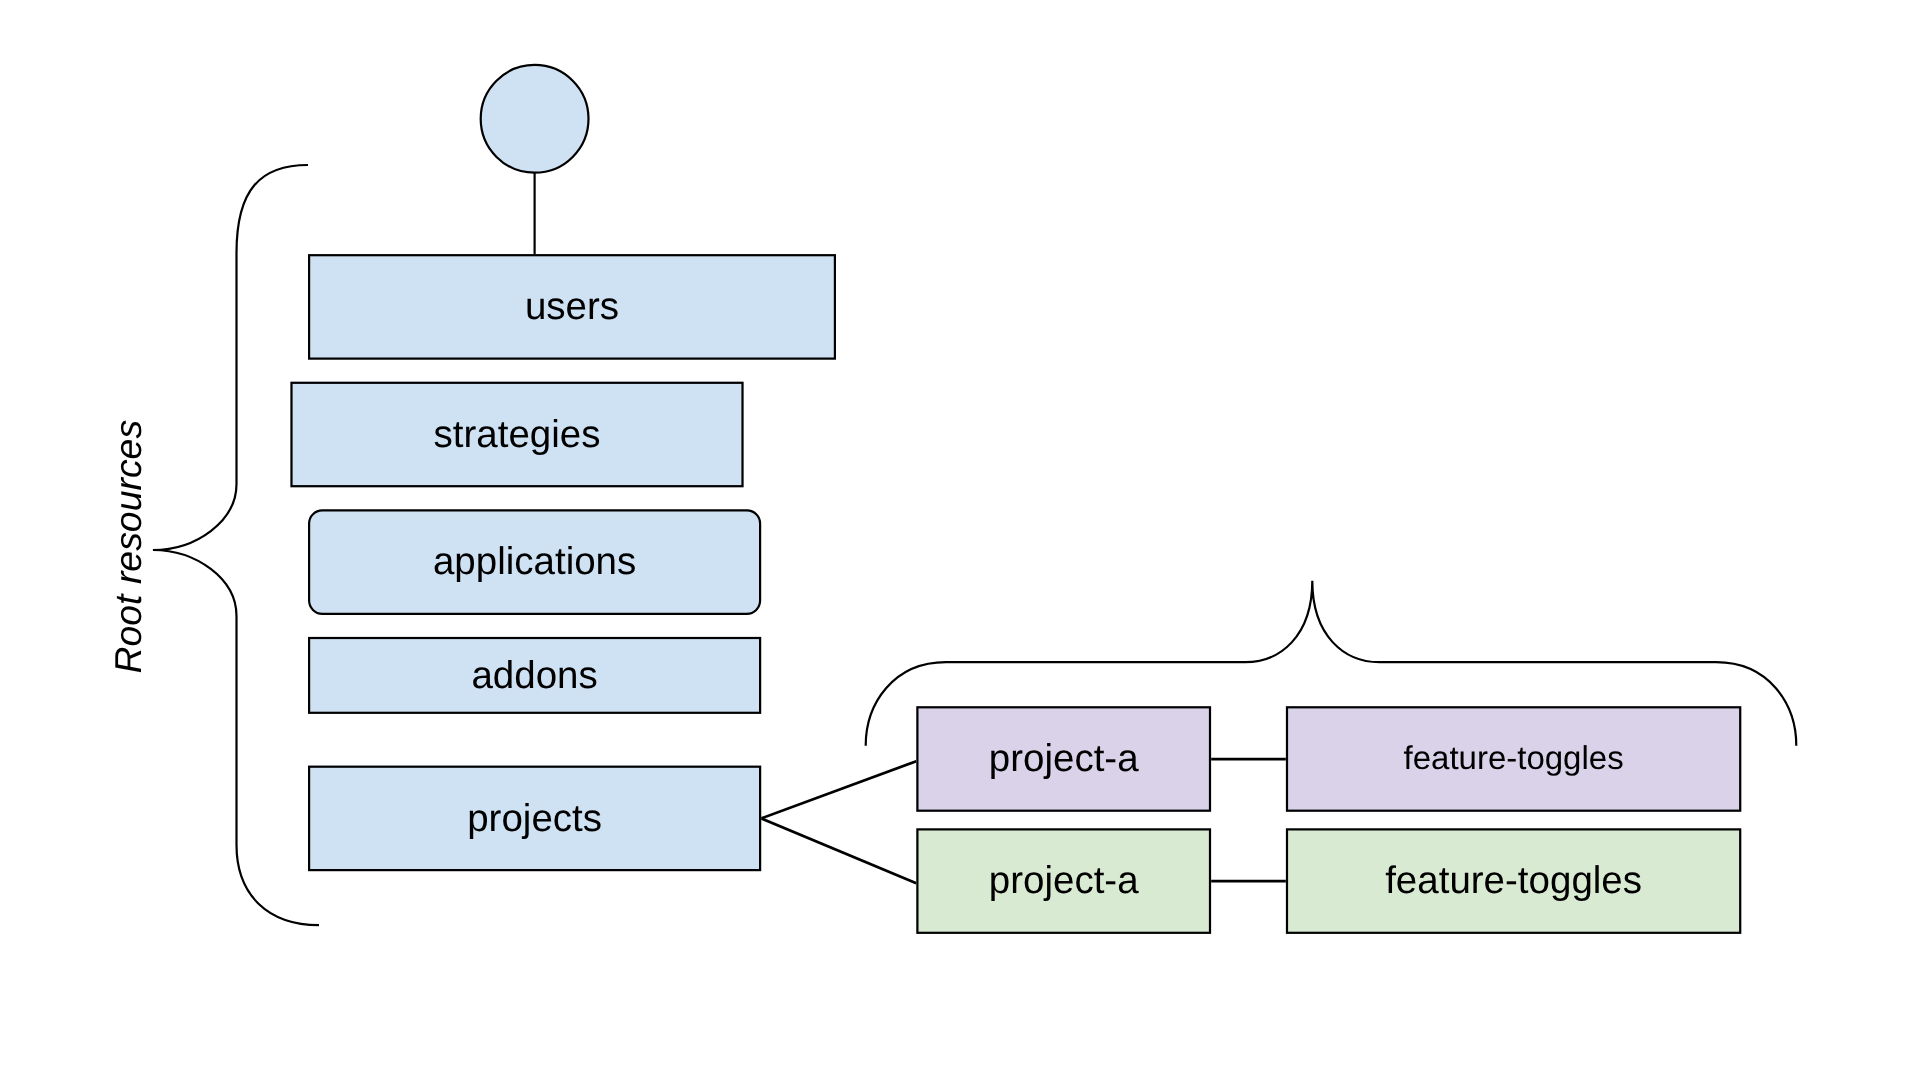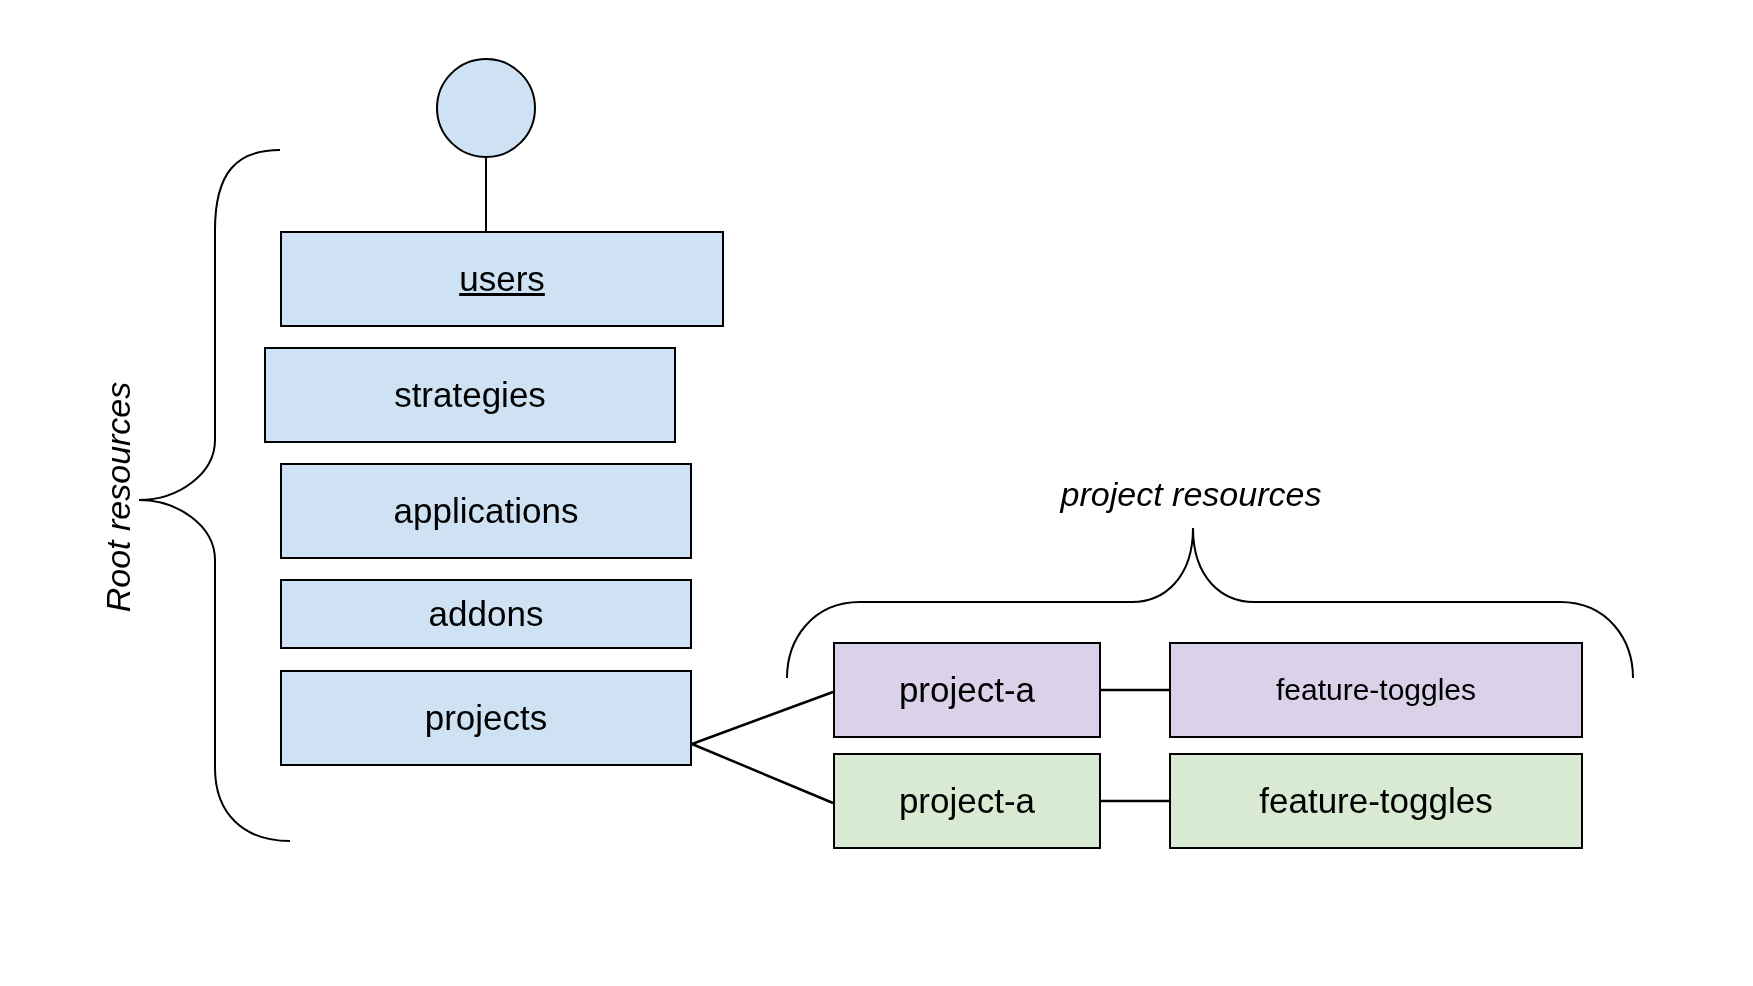--- a/index.html
+++ b/index.html
@@ -20,25 +20,25 @@
     position: absolute;
     box-sizing: border-box;
     border: 2px solid #000000;
     display: flex;
     align-items: center;
     justify-content: center;
     font-size: 35px;
     color: #000000;
     text-align: center;
   }
-  .node-users        { left: 280px;  top: 231px; width: 444px; height: 96px; text-decoration: underline; }
+  .node-users        { left: 280px;  top: 231px; width: 480px; height: 96px; }
   .node-strategies   { left: 264px;  top: 347px; width: 412px; height: 96px; }
   .node-applications { left: 280px;  top: 463px; width: 412px; height: 96px; }
   .node-addons       { left: 280px;  top: 579px; width: 412px; height: 70px; }
-  .node-projects     { left: 280px;  top: 670px; width: 412px; height: 96px; }
+  .node-projects     { left: 280px;  top: 696px; width: 412px; height: 96px; }
   .node-project-a-purple      { left: 833px;  top: 642px; width: 268px; height: 96px; }
   .node-feature-toggles-purple{ left: 1169px; top: 642px; width: 414px; height: 96px; font-size: 30px; }
   .node-project-a-green       { left: 833px;  top: 753px; width: 268px; height: 96px; }
   .node-feature-toggles-green { left: 1169px; top: 753px; width: 414px; height: 96px; }
   .brace-label {
     position: absolute;
     font-style: italic;
     font-size: 34px;
     color: #000000;
     white-space: nowrap;
@@ -87,21 +87,21 @@
     <line x1="1101" y1="690" x2="1169" y2="690" stroke="#000000" stroke-width="2.5"></line>
     <line x1="1101" y1="801" x2="1169" y2="801" stroke="#000000" stroke-width="2.5"></line>
   </svg>
 
   <div class="node node-users" style="background-color: rgb(207, 226, 243);">
     <span>users</span>
   </div>
   <div class="node node-strategies" style="background-color: rgb(207, 226, 243);">
     <span>strategies</span>
   </div>
-  <div class="node node-applications" style="background-color: rgb(207, 226, 243);">
+  <div class="node node-applications" style="background-color: rgb(207, 226, 243); border-radius: 13px;">
     <span>applications</span>
   </div>
   <div class="node node-addons" style="background-color: rgb(207, 226, 243);">
     <span>addons</span>
   </div>
   <div class="node node-projects" style="background-color: rgb(207, 226, 243);">
     <span>projects</span>
   </div>
 
   <div class="node node-project-a-purple" style="background-color: rgb(217, 210, 233);">
@@ -112,15 +112,14 @@
   </div>
 
   <div class="node node-project-a-green" style="background-color: rgb(217, 234, 211);">
     <span>project-a</span>
   </div>
   <div class="node node-feature-toggles-green" style="background-color: rgb(217, 234, 211);">
     <span>feature-toggles</span>
   </div>
 
   <div class="brace-label root-label">Root resources</div>
-  <div class="brace-label project-label">project resources</div>
 
 </div>
 
 </body></html>

